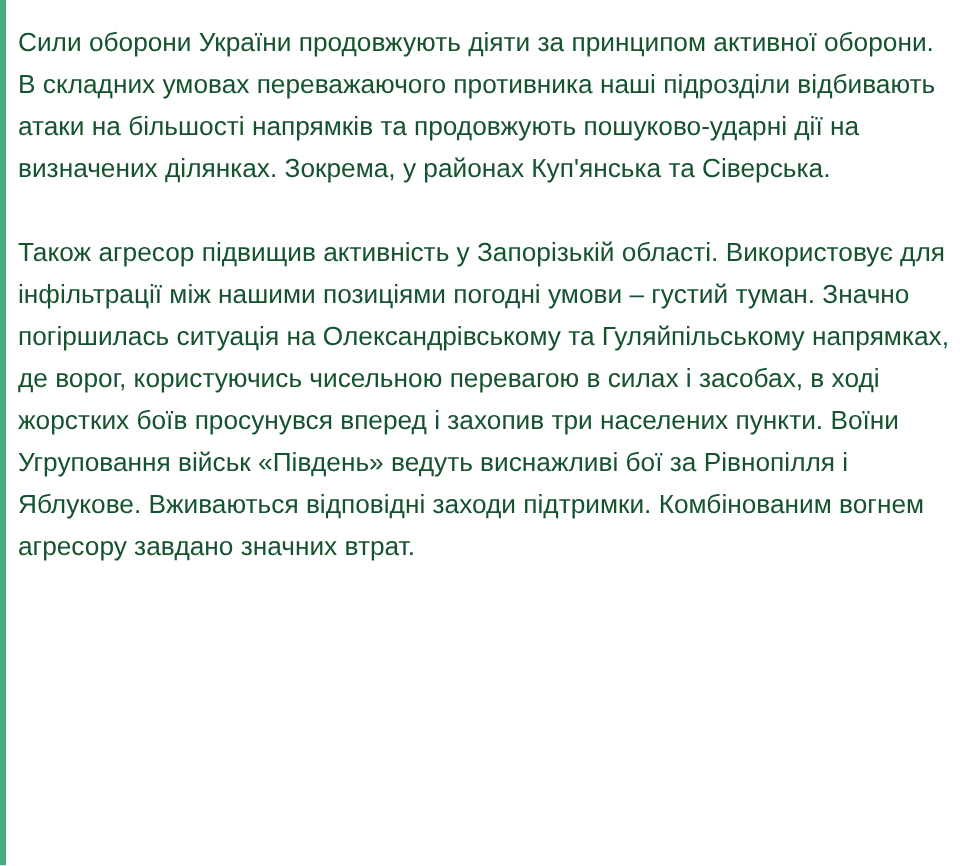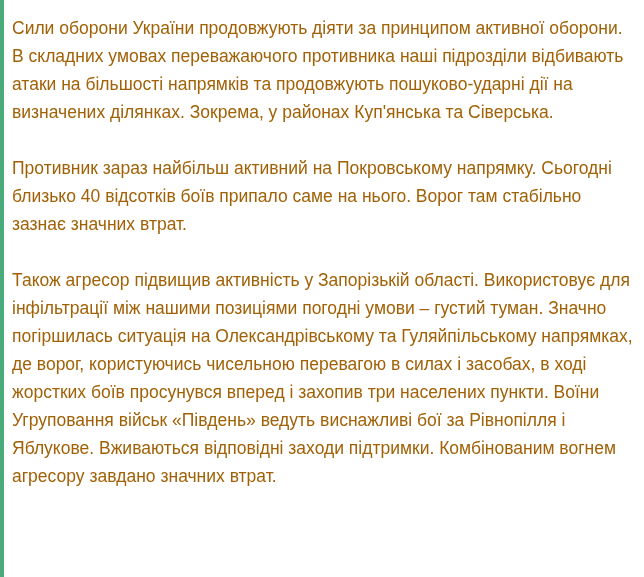--- a/index.html
+++ b/index.html
@@ -34,31 +34,30 @@
     font-size: 17px;
     font-weight: bold;
     color: #3e9c6d;
     letter-spacing: 0.2px;
     line-height: 20px;
     margin: 0 0 7px 0;
   }
   .para {
     font-size: 17.5px;
     line-height: 28px;
-    color: #a16207;
+    color: #14532d;
     margin: 0;
     white-space: pre-wrap;
   }
   .para + .para {
     margin-top: 28px;
   }
 </style>
 </head>
 <body>
 
 <div class="post">
   <div class="accent-bar" style="background: rgb(74, 171, 122);"></div>
 
 
   <p class="para">Сили оборони України продовжують діяти за принципом активної оборони. В складних умовах переважаючого противника наші підрозділи відбивають атаки на більшості напрямків та продовжують пошуково-ударні дії на визначених ділянках. Зокрема, у районах Куп'янська та Сіверська.</p>
-  <p class="para">Противник зараз найбільш активний на Покровському напрямку. Сьогодні близько 40 відсотків боїв припало саме на нього. Ворог там стабільно зазнає значних втрат.</p>
   <p class="para">Також агресор підвищив активність у Запорізькій області. Використовує для інфільтрації між нашими позиціями погодні умови – густий туман. Значно погіршилась ситуація на Олександрівському та Гуляйпільському напрямках, де ворог, користуючись чисельною перевагою в силах і засобах, в ході жорстких боїв просунувся вперед і захопив три населених пункти. Воїни Угруповання військ «Південь» ведуть виснажливі бої за Рівнопілля і Яблукове. Вживаються відповідні заходи підтримки. Комбінованим вогнем агресору завдано значних втрат.</p>
 </div>
 
 </body></html>

